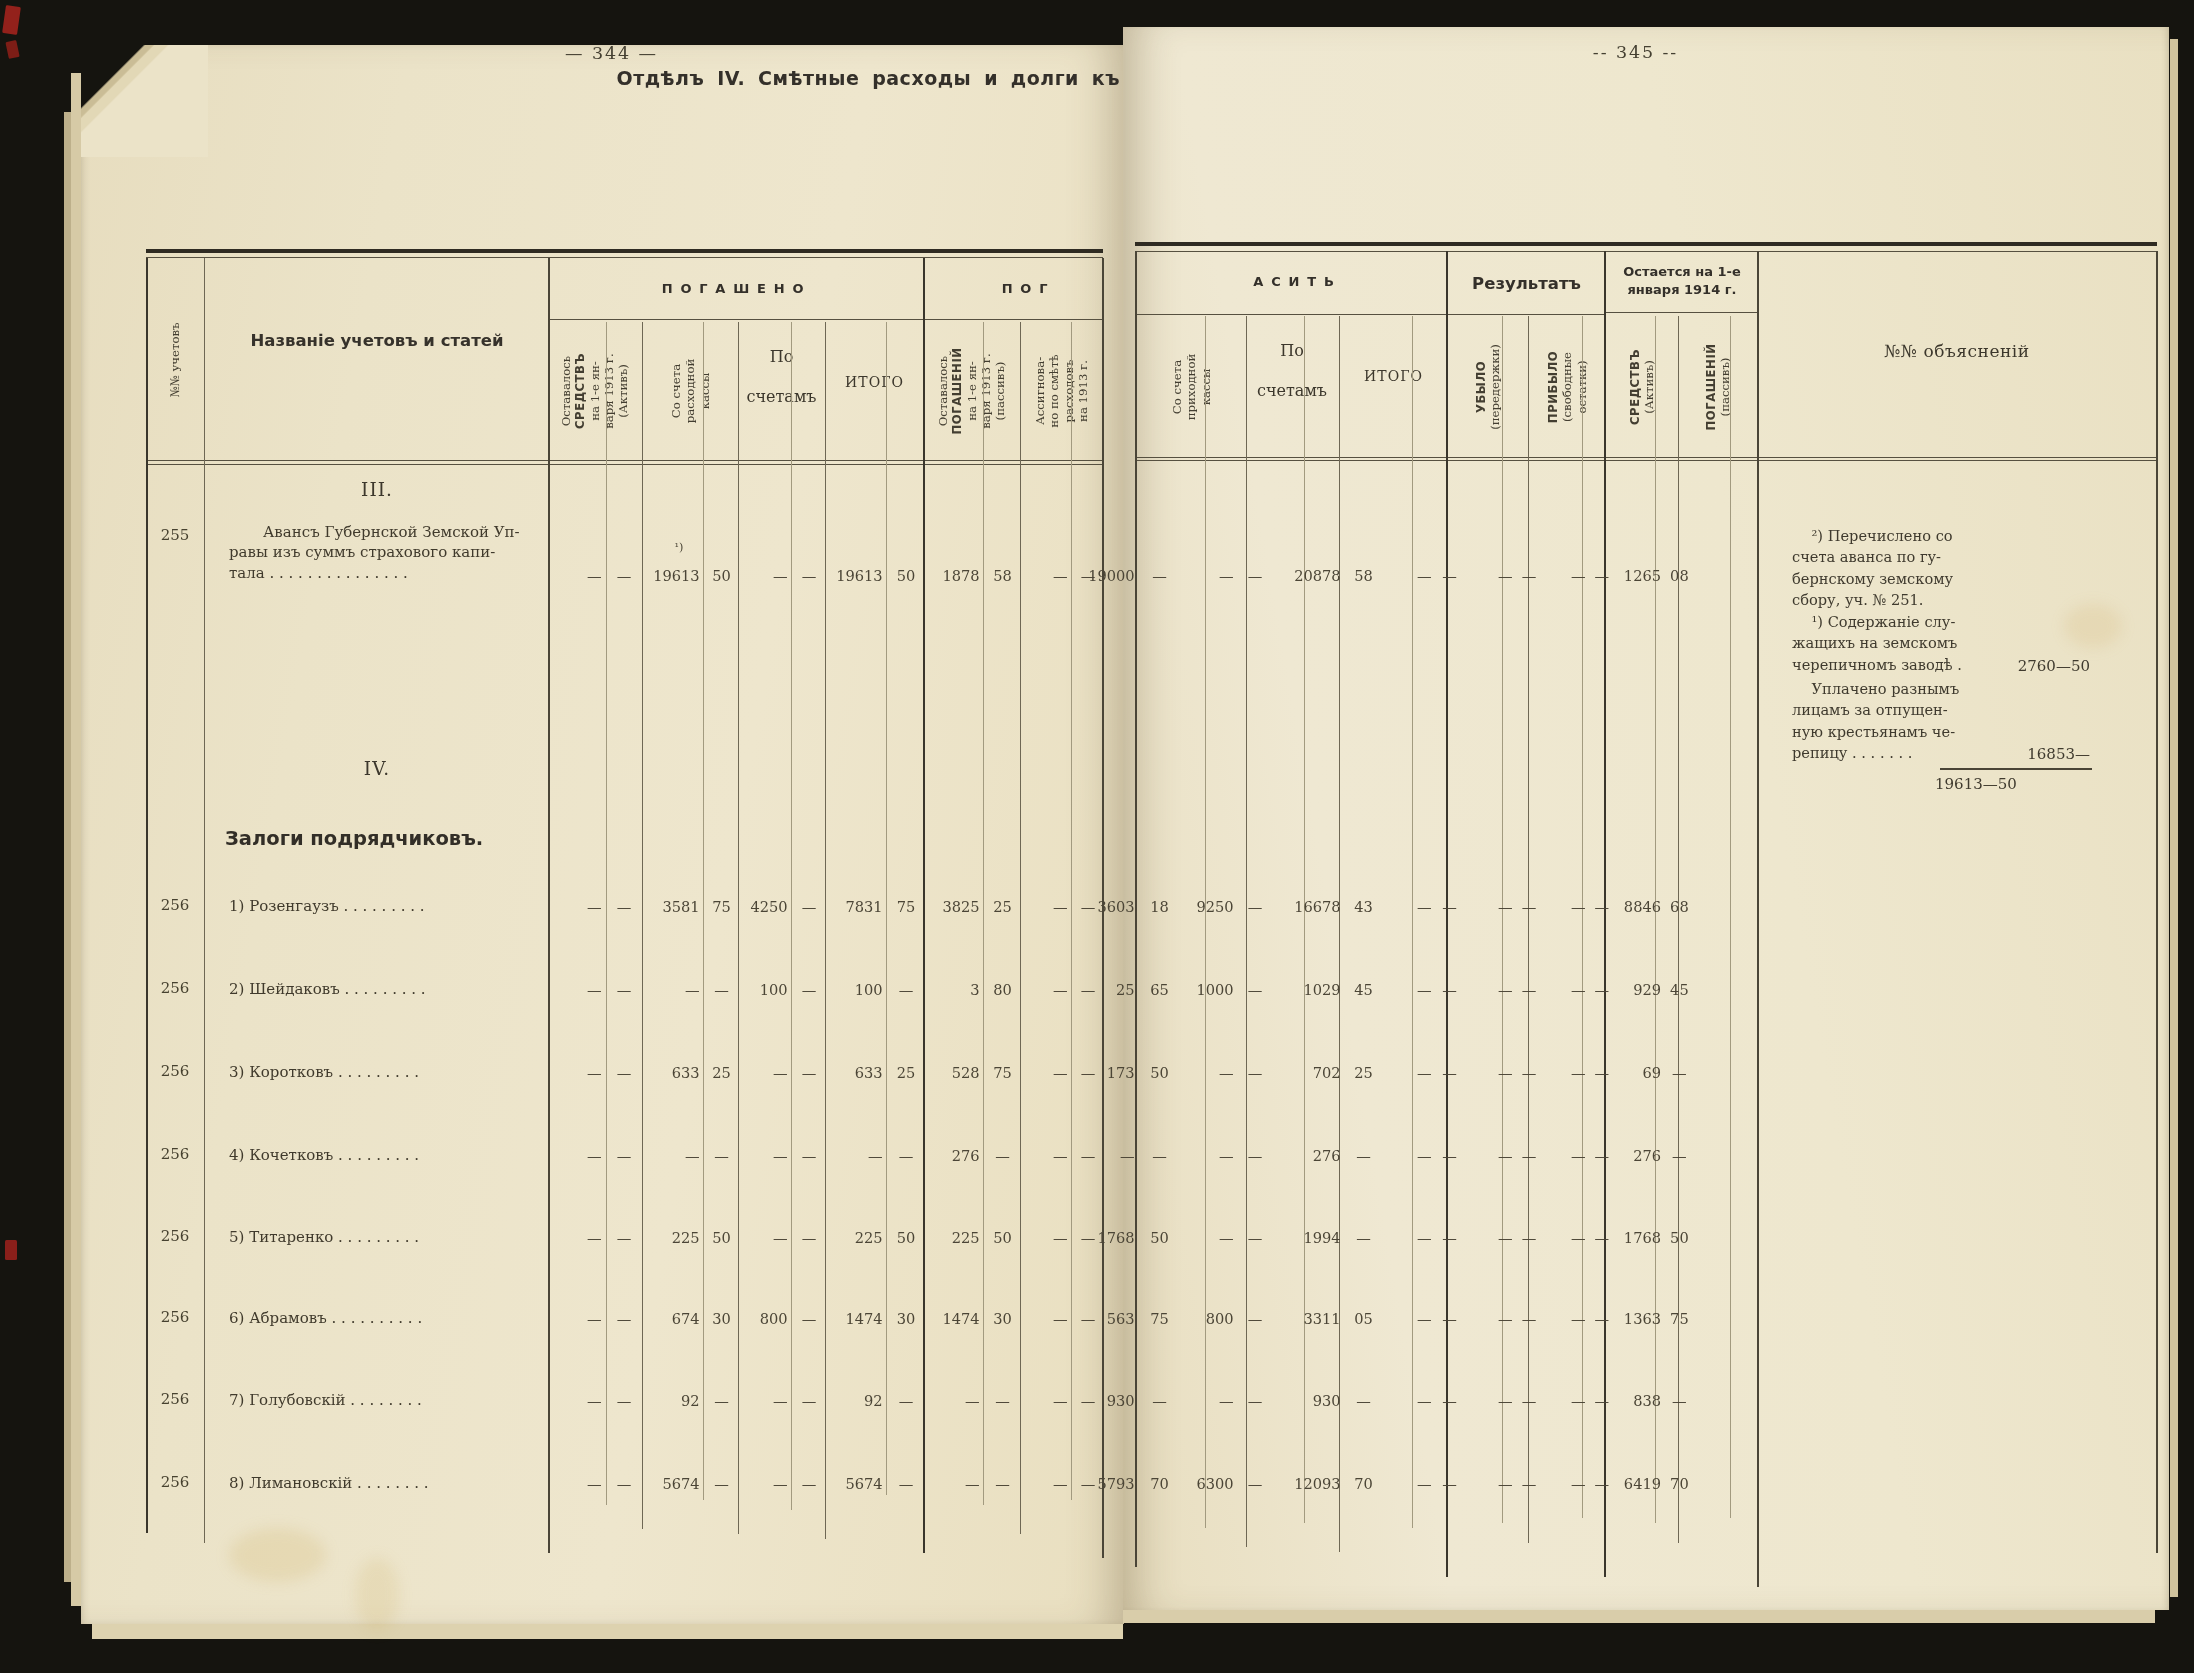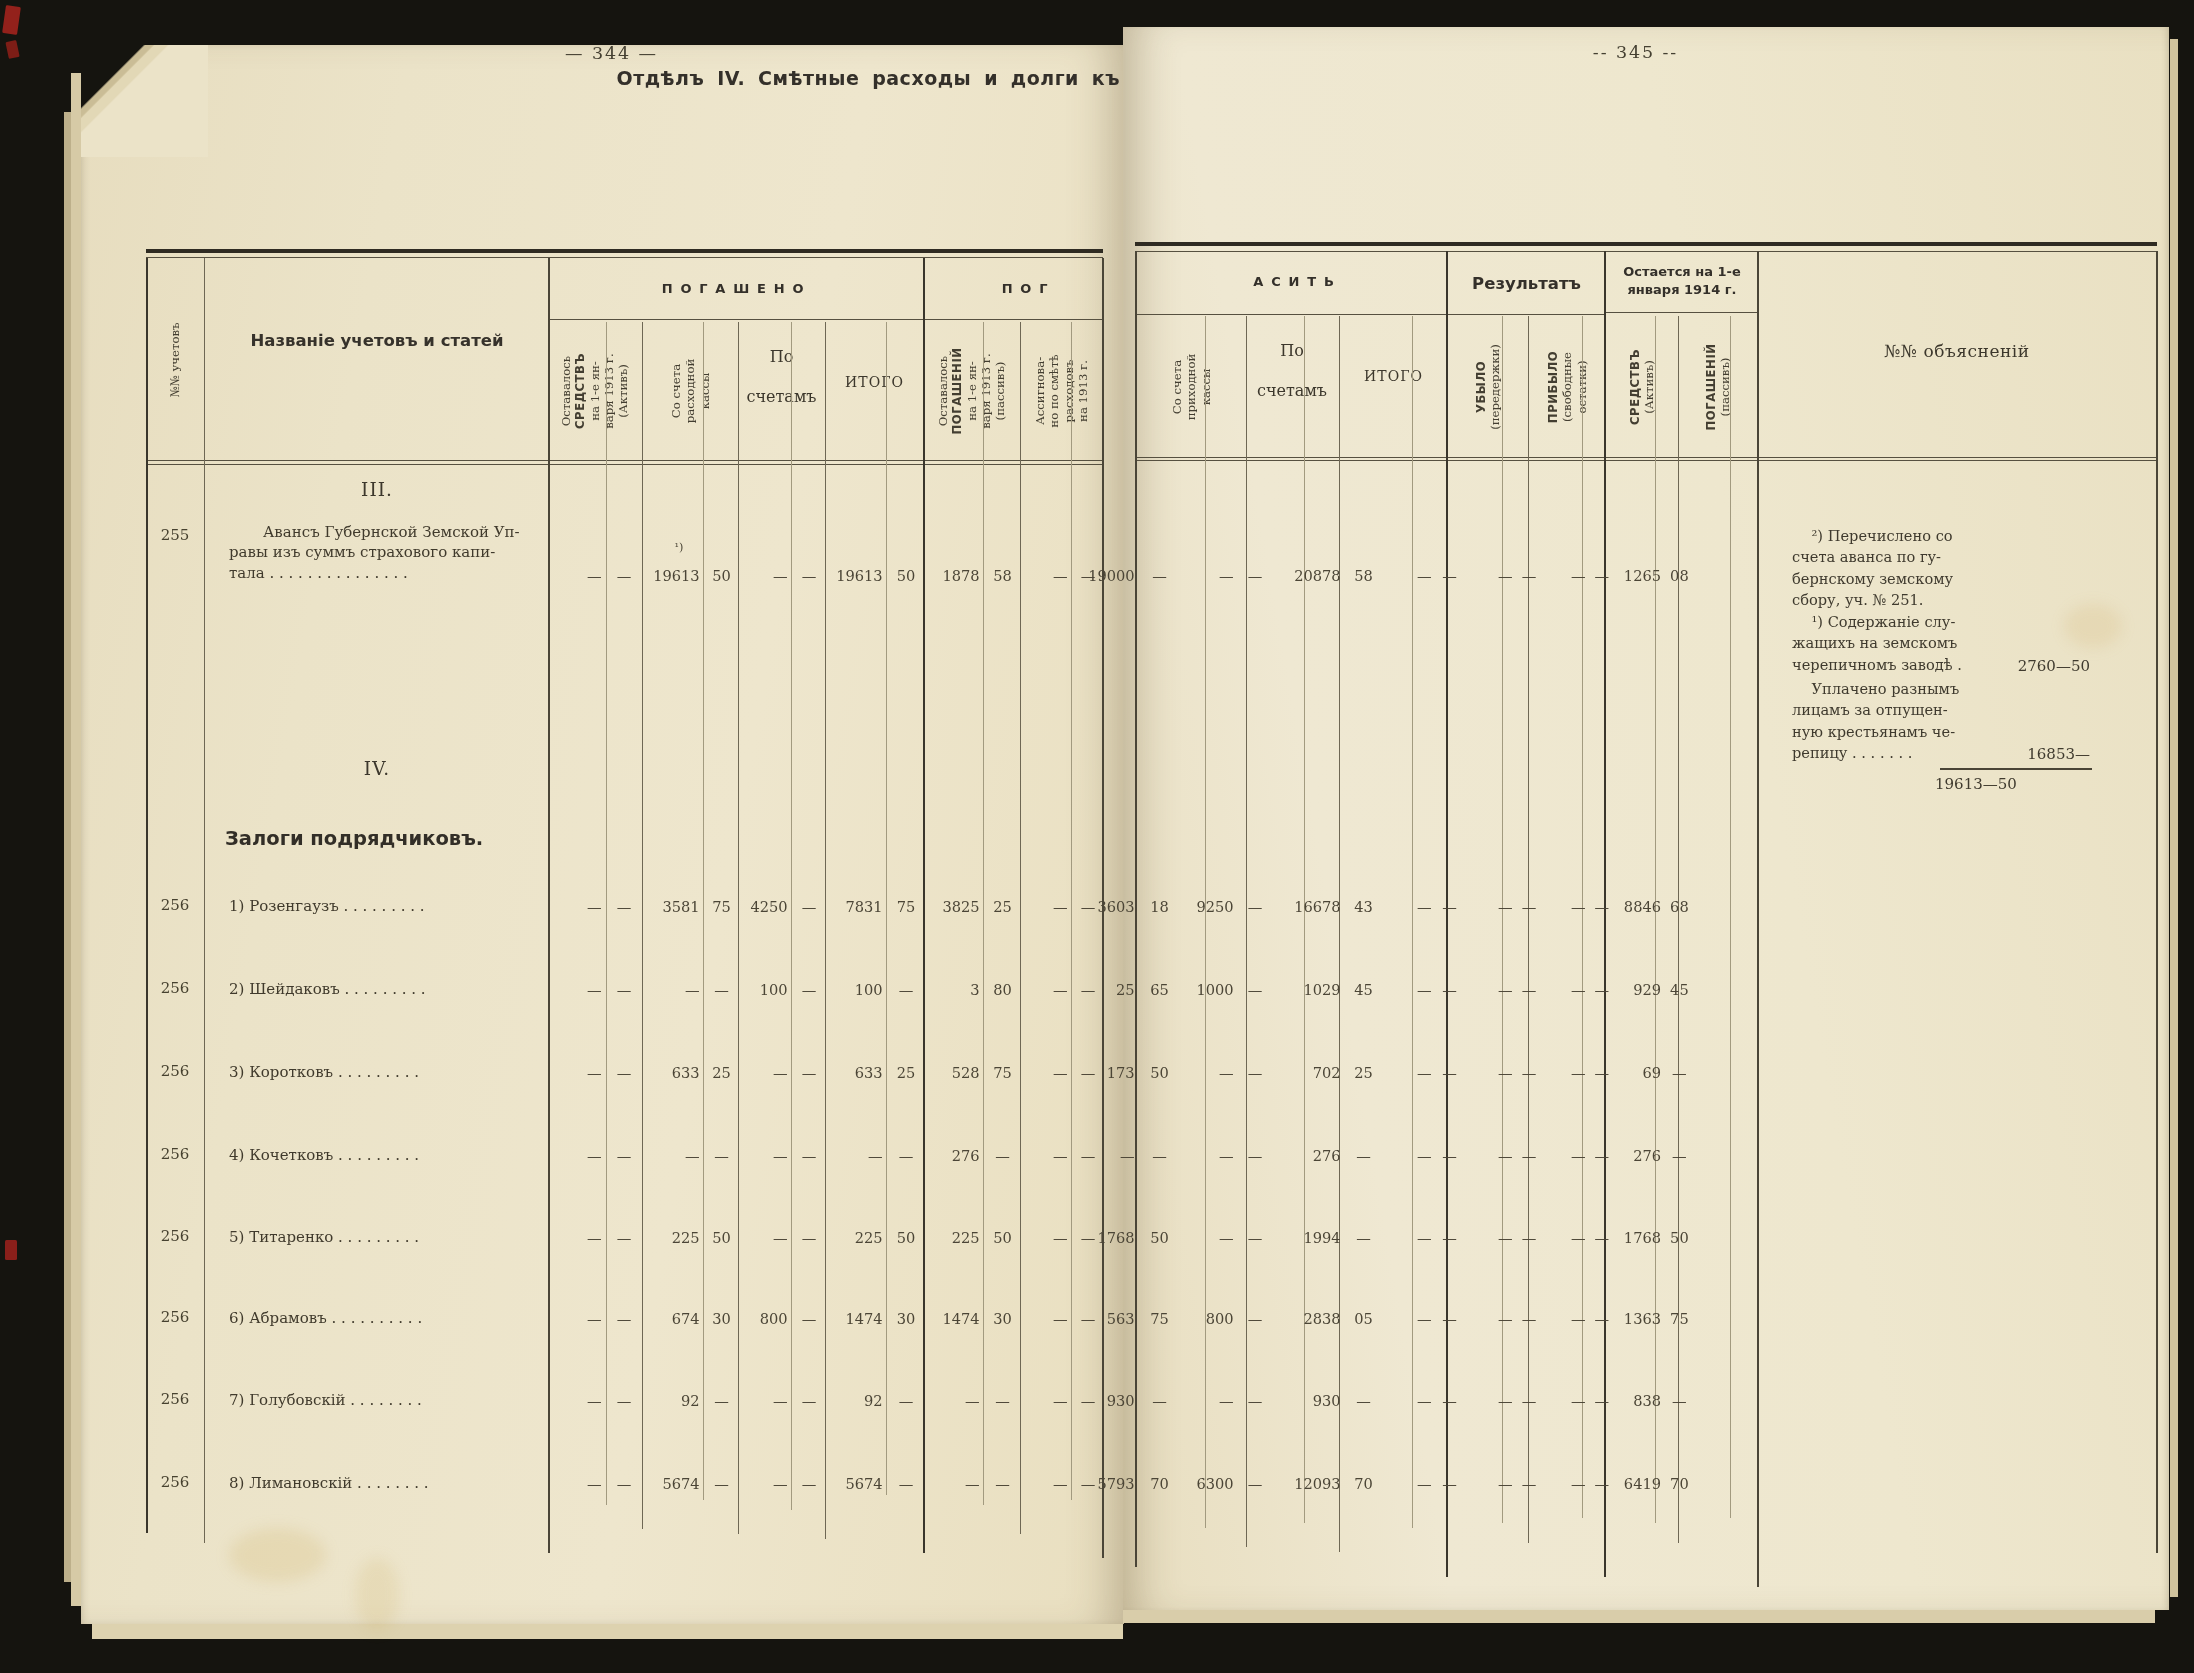--- a/index.html
+++ b/index.html
@@ -446,21 +446,21 @@
       <span class="cr">1474</span>
       <span class="ck">30</span>
       <span class="cr">—</span>
       <span class="ck">—</span>
     </div>
   <div class="mrow rrow" style="top:1307px;">
       <span class="cr">563</span>
       <span class="ck">75</span>
       <span class="cr">800</span>
       <span class="ck">—</span>
-      <span class="cr">2838</span>
+      <span class="cr">3311</span>
       <span class="ck">05</span>
       <span class="cr">—</span>
       <span class="ck">—</span>
       <span class="cr">—</span>
       <span class="ck">—</span>
       <span class="cr">—</span>
       <span class="ck">—</span>
       <span class="cr">1363</span>
       <span class="ck">75</span>
     </div>

